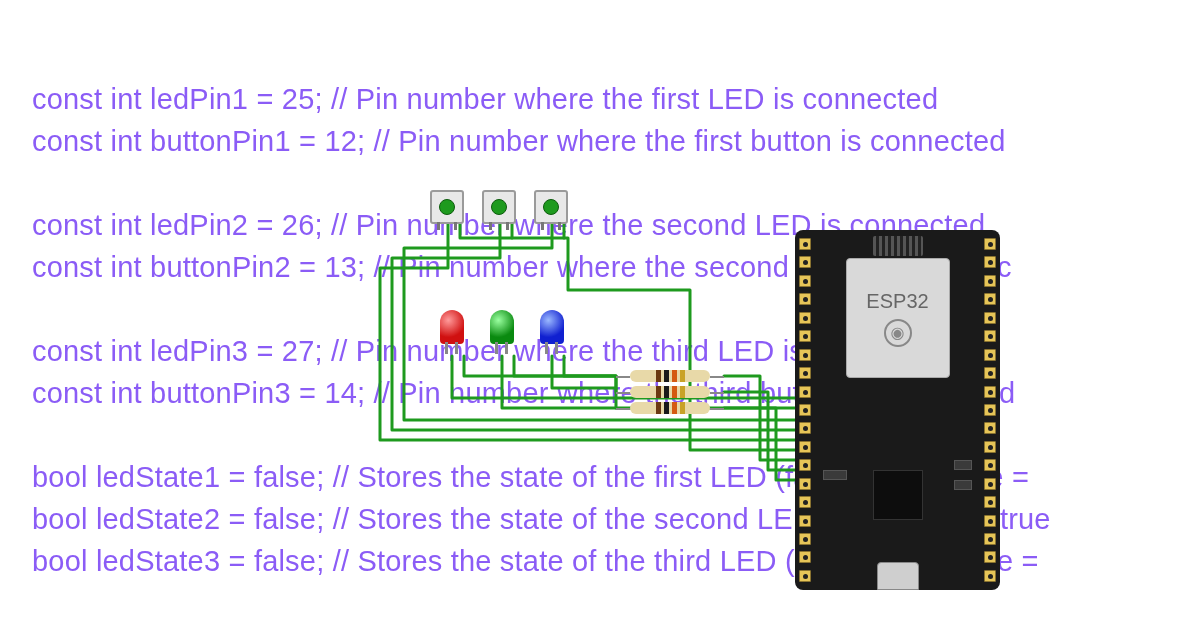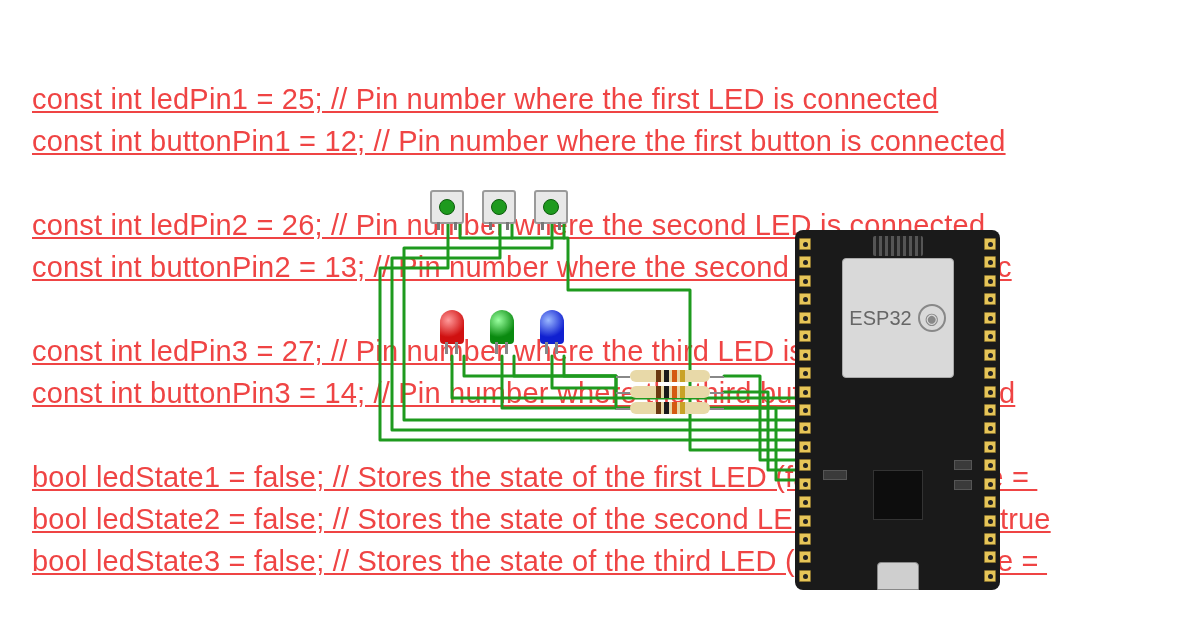--- a/index.html
+++ b/index.html
@@ -9,27 +9,26 @@
     background: #ffffff;
     font-family: "Helvetica Neue", Arial, sans-serif;
     position: relative;
     overflow: hidden;
   }
   .code-bg {
     position: absolute;
     top: 78px;
     left: 32px;
     right: 0;
-    color: #ef4444;
+    color: #8b5cf6;
     font-size: 29px;
     line-height: 1.45;
     font-weight: 400;
     white-space: pre;
     letter-spacing: 0.2px;
-    text-decoration: underline;
   }
   .code-line { display: block; }
   .blank { height: 42px; }
 
   .diagram {
     position: absolute;
     left: 360px;
     top: 190px;
     width: 640px;
     height: 380px;
@@ -65,27 +64,27 @@
   }
   .pin-hole {
     width: 5px; height: 5px; background:#222; border-radius:50%;
     margin:3px auto 0;
   }
   .shield {
     position: absolute;
     top: 28px;
     left: 50%;
     transform: translateX(-50%);
-    width: 112px;
+    width: 104px;
     height: 120px;
     background: #d9d9d9;
     border: 1px solid #aaa;
     border-radius: 4px;
     display:flex;
-    flex-direction:row;
+    flex-direction:column;
     align-items:center;
     justify-content:center;
     gap:6px;
     text-align:right;
   }
   .shield-label { font-size: 20px; color:#666; font-weight:400; }
   .shield-logo {
     width:28px; height:28px; border:2px solid #888; border-radius:50%;
     display:flex; align-items:center; justify-content:center;
     font-size:16px; color:#888;

